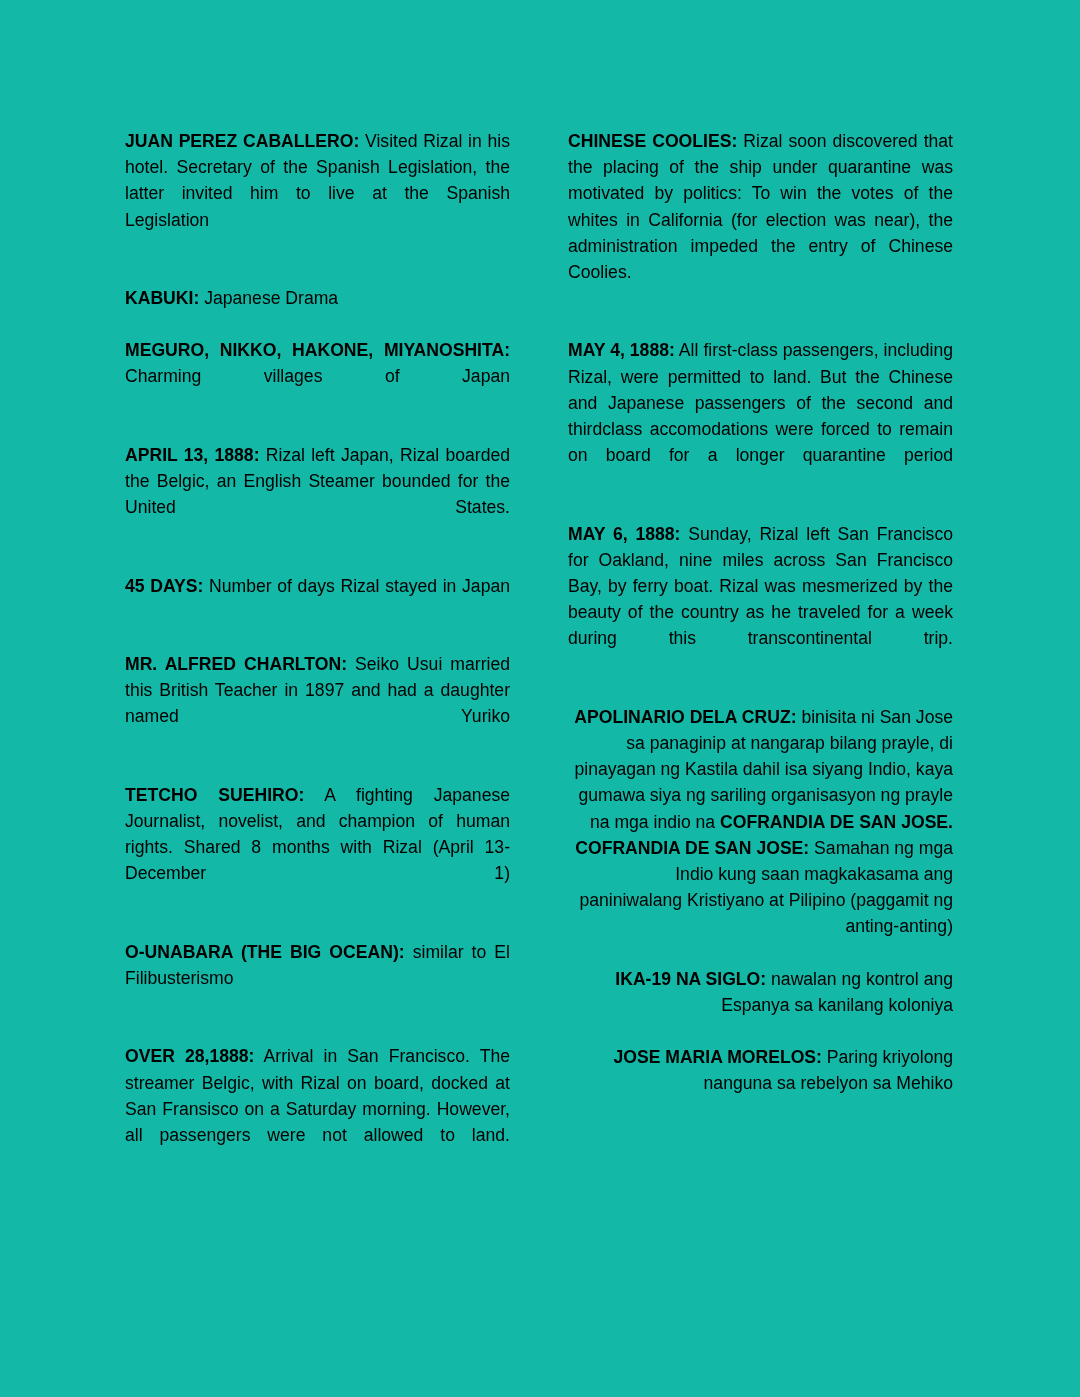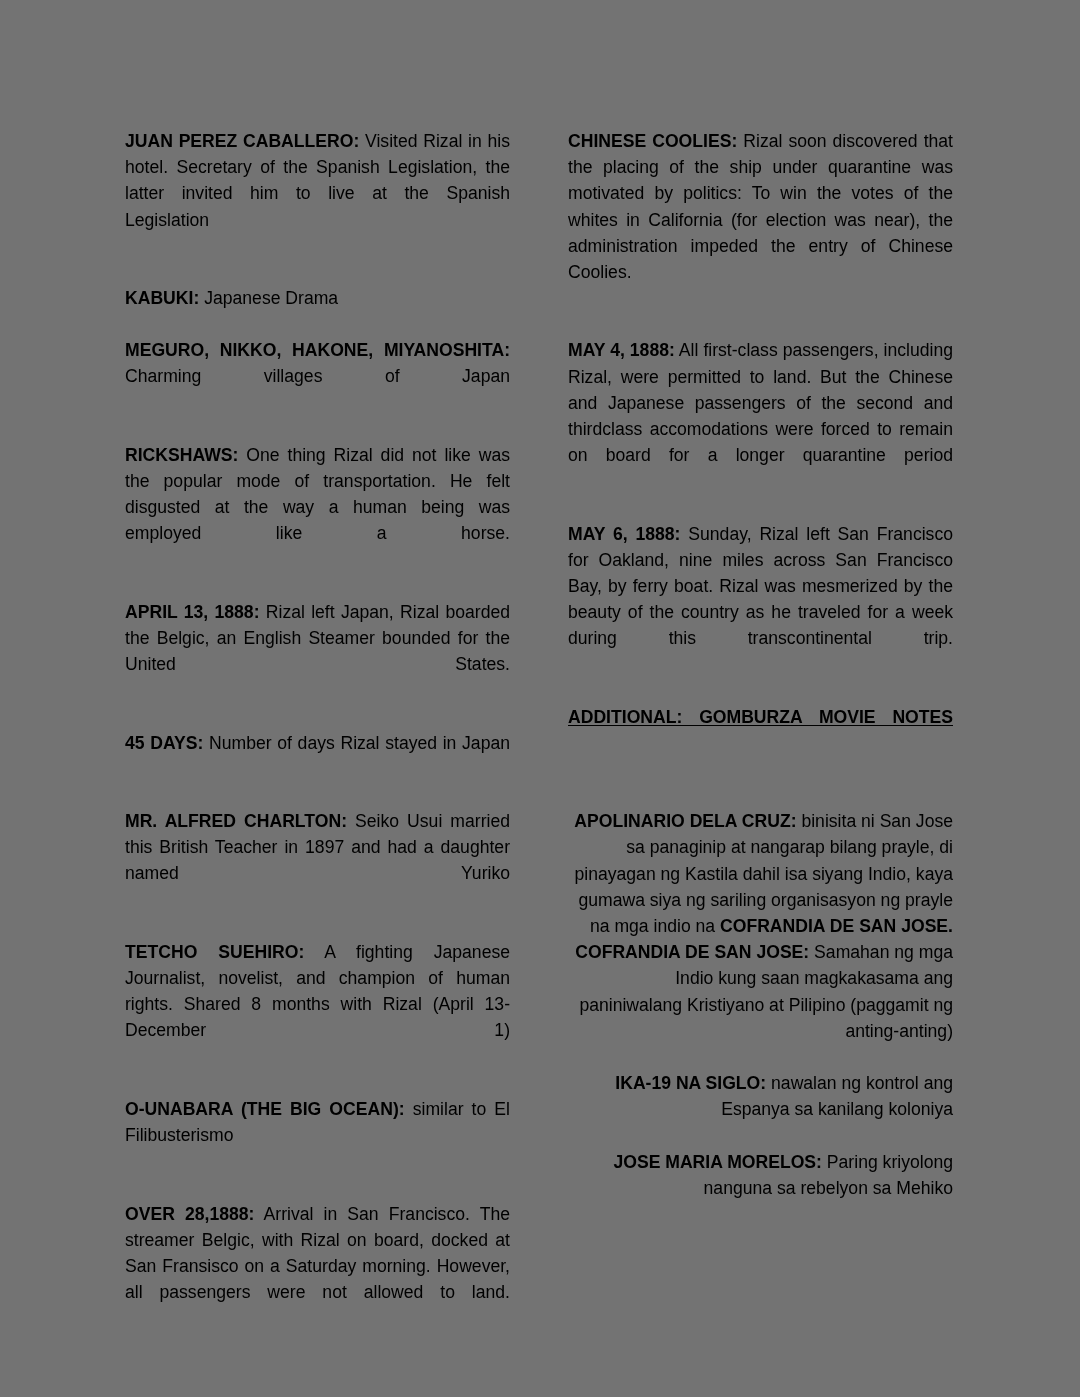--- a/index.html
+++ b/index.html
@@ -14,21 +14,21 @@
     color: #000000;
     position: relative;
     overflow: hidden;
   }
   .page {
     position: absolute;
     left: 0;
     top: 0;
     width: 1080px;
     height: 1397px;
-    background: #737373;
+    background: #14b8a6;
   }
   .columns {
     position: absolute;
     left: 125px;
     top: 128px;
     width: 828px;
     display: flex;
     flex-direction: row;
     justify-content: space-between;
     align-items: flex-start;
@@ -88,21 +88,20 @@
   <div class="columns">
 
     <div class="col">
 
       <p class="entry"><span class="term">JUAN PEREZ CABALLERO:</span><span> Visited Rizal in his hotel. Secretary of the Spanish Legislation, the latter invited him to live at the Spanish Legislation</span></p>
 
       <p class="entry lastline-natural"><span class="term">KABUKI:</span><span> Japanese Drama</span></p>
 
       <p class="entry"><span class="term">MEGURO, NIKKO, HAKONE, MIYANOSHITA:</span><span> Charming villages of Japan</span></p>
 
-      <p class="entry"><span class="term">RICKSHAWS:</span><span> One thing Rizal did not like was the popular mode of transportation. He felt disgusted at the way a human being was employed like a horse.</span></p>
 
       <p class="entry"><span class="term">APRIL 13, 1888:</span><span> Rizal left Japan, Rizal boarded the Belgic, an English Steamer bounded for the United States.</span></p>
 
       <p class="entry"><span class="term">45 DAYS:</span><span> Number of days Rizal stayed in Japan</span></p>
 
       <p class="entry"><span class="term">MR. ALFRED CHARLTON:</span><span> Seiko Usui married this British Teacher in 1897 and had a daughter named Yuriko</span></p>
 
       <p class="entry"><span class="term">TETCHO SUEHIRO:</span><span> A fighting Japanese Journalist, novelist, and champion of human rights. Shared 8 months with Rizal (April 13-December 1)</span></p>
 
 
@@ -113,21 +112,20 @@
     </div>
 
     <div class="col">
 
       <p class="entry"><span class="term">CHINESE COOLIES:</span><span> Rizal soon discovered that the placing of the ship under quarantine was motivated by politics: To win the votes of the whites in California (for election was near), the administration impeded the entry of Chinese Coolies.</span></p>
 
       <p class="entry"><span class="term">MAY 4, 1888:</span><span> All first-class passengers, including Rizal, were permitted to land. But the Chinese and Japanese passengers of the second and thirdclass accomodations were forced to remain on board for a longer quarantine period</span></p>
 
       <p class="entry"><span class="term">MAY 6, 1888:</span><span> Sunday, Rizal left San Francisco for Oakland, nine miles across San Francisco Bay, by ferry boat. Rizal was mesmerized by the beauty of the country as he traveled for a week during this transcontinental trip.</span></p>
 
-      <p class="heading">ADDITIONAL:  GOMBURZA  MOVIE NOTES</p>
 
       <p class="entry ragged tight"><span class="term">APOLINARIO DELA CRUZ:</span><span> binisita ni San Jose sa panaginip at nangarap bilang prayle, di pinayagan ng Kastila dahil isa siyang Indio, kaya gumawa siya ng sariling organisasyon ng prayle na mga indio na </span><span class="term">COFRANDIA DE SAN JOSE.</span></p>
 
       <p class="entry ragged"><span class="term">COFRANDIA DE SAN JOSE:</span><span> Samahan ng mga Indio kung saan magkakasama ang paniniwalang Kristiyano at Pilipino (paggamit ng anting-anting)</span></p>
 
 
       <p class="entry ragged"><span class="term">IKA-19 NA SIGLO:</span><span> nawalan ng kontrol ang Espanya sa kanilang koloniya</span></p>
 
       <p class="entry ragged"><span class="term">JOSE MARIA MORELOS:</span><span> Paring kriyolong nanguna sa rebelyon sa Mehiko</span></p>
 

